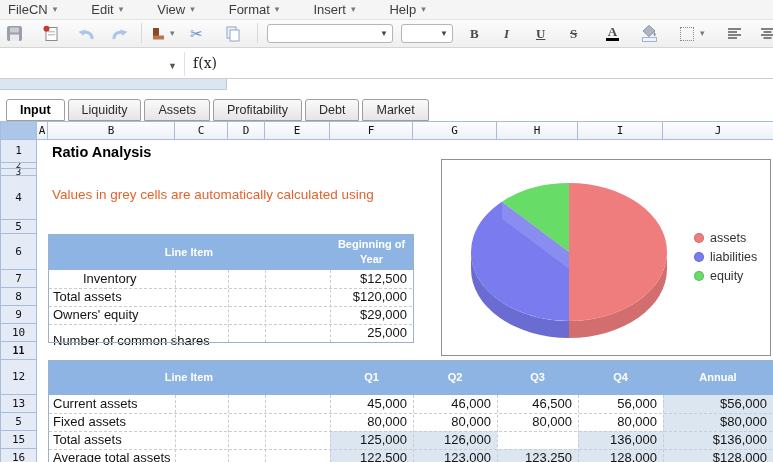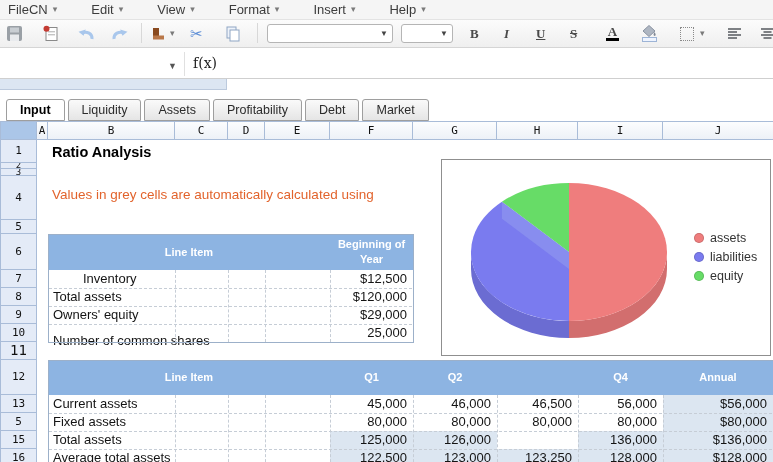--- a/index.html
+++ b/index.html
@@ -257,21 +257,21 @@
       <div class="rh" style="top: 140px; height: 23px; line-height: 22px; font-size: 11px;">1</div>
       <div class="rh" style="top: 163px; height: 6px; line-height: 5px; font-size: 9px;">2</div>
       <div class="rh" style="top: 169px; height: 7px; line-height: 6px; font-size: 9px;">3</div>
       <div class="rh" style="top: 176px; height: 44px; line-height: 43px; font-size: 11px;">4</div>
       <div class="rh" style="top: 220px; height: 14px; line-height: 13px; font-size: 11px;">5</div>
       <div class="rh" style="top: 234px; height: 36px; line-height: 35px; font-size: 11px;">6</div>
       <div class="rh" style="top: 270px; height: 18px; line-height: 17px; font-size: 11px;">7</div>
       <div class="rh" style="top: 288px; height: 18px; line-height: 17px; font-size: 11px;">8</div>
       <div class="rh" style="top: 306px; height: 18px; line-height: 17px; font-size: 11px;">9</div>
       <div class="rh" style="top: 324px; height: 18px; line-height: 17px; font-size: 11px;">10</div>
-      <div class="rh" style="top: 342px; height: 18px; line-height: 17px; font-size: 14px;">11</div>
+      <div class="rh" style="top: 342px; height: 18px; line-height: 17px; font-size: 10px; font-weight: bold;">11</div>
       <div class="rh" style="top: 360px; height: 35px; line-height: 34px; font-size: 11px;">12</div>
       <div class="rh" style="top: 395px; height: 18px; line-height: 17px; font-size: 11px;">13</div>
       <div class="rh" style="top: 413px; height: 18px; line-height: 17px; font-size: 11px;">5</div>
       <div class="rh" style="top: 431px; height: 18px; line-height: 17px; font-size: 11px;">15</div>
       <div class="rh" style="top: 449px; height: 18px; line-height: 17px; font-size: 11px;">16</div>
     </div>
 
   <div id="sheet">
     <div class="title">Ratio Analysis</div>
     <div class="note" style="color: rgb(226, 99, 44);">
@@ -295,20 +295,21 @@
         <div class="hline" style="left: 49px; top: 324px; width: 363px;"></div>
         <div class="vline" style="left: 175px; top: 270px; height: 72px;"></div>
         <div class="vline" style="left: 228px; top: 270px; height: 72px;"></div>
         <div class="vline" style="left: 265px; top: 270px; height: 72px;"></div>
         <div class="vline" style="left: 330px; top: 270px; height: 72px;"></div>
         <div class="outline" style="left: 48px; top: 234px; width: 364px; height: 107px;"></div>
         <div class="hdr-band" style="left: 48px; top: 360px; width: 725px; height: 35px; background: rgb(141, 180, 226);">
           <div style="position: absolute; left: 0px; top: 0px; width: 282px; height: 35px; line-height: 35px;">Line Item</div>
           <div style="position: absolute; left: 282px; top: 0px; width: 83px; height: 35px; line-height: 35px;">Q1</div>
           <div style="position: absolute; left: 365px; top: 0px; width: 84px; height: 35px; line-height: 35px;">Q2</div>
+          <div style="position: absolute; left: 449px; top: 0px; width: 81px; height: 35px; line-height: 35px;">Q3</div>
           <div style="position: absolute; left: 530px; top: 0px; width: 85px; height: 35px; line-height: 35px;">Q4</div>
           <div style="position: absolute; left: 615px; top: 0px; width: 110px; height: 35px; line-height: 35px;">Annual</div>
         </div>
         <div class="cell lbl" style="left: 48px; top: 395px; width: 282px; height: 18px; line-height: 18px;">Current assets</div>
         <div class="cell num" style="left: 330px; top: 395px; width: 83px; height: 18px; line-height: 18px;">45,000</div>
         <div class="cell num" style="left: 413px; top: 395px; width: 84px; height: 18px; line-height: 18px;">46,000</div>
         <div class="cell num" style="left: 497px; top: 395px; width: 81px; height: 18px; line-height: 18px;">46,500</div>
         <div class="cell num" style="left: 578px; top: 395px; width: 85px; height: 18px; line-height: 18px;">56,000</div>
         <div class="cell num" style="left: 663px; top: 395px; width: 110px; height: 18px; line-height: 18px; background: rgb(220, 230, 241);">$56,000</div>
         <div class="cell lbl" style="left: 48px; top: 413px; width: 282px; height: 18px; line-height: 18px;">Fixed assets</div>

